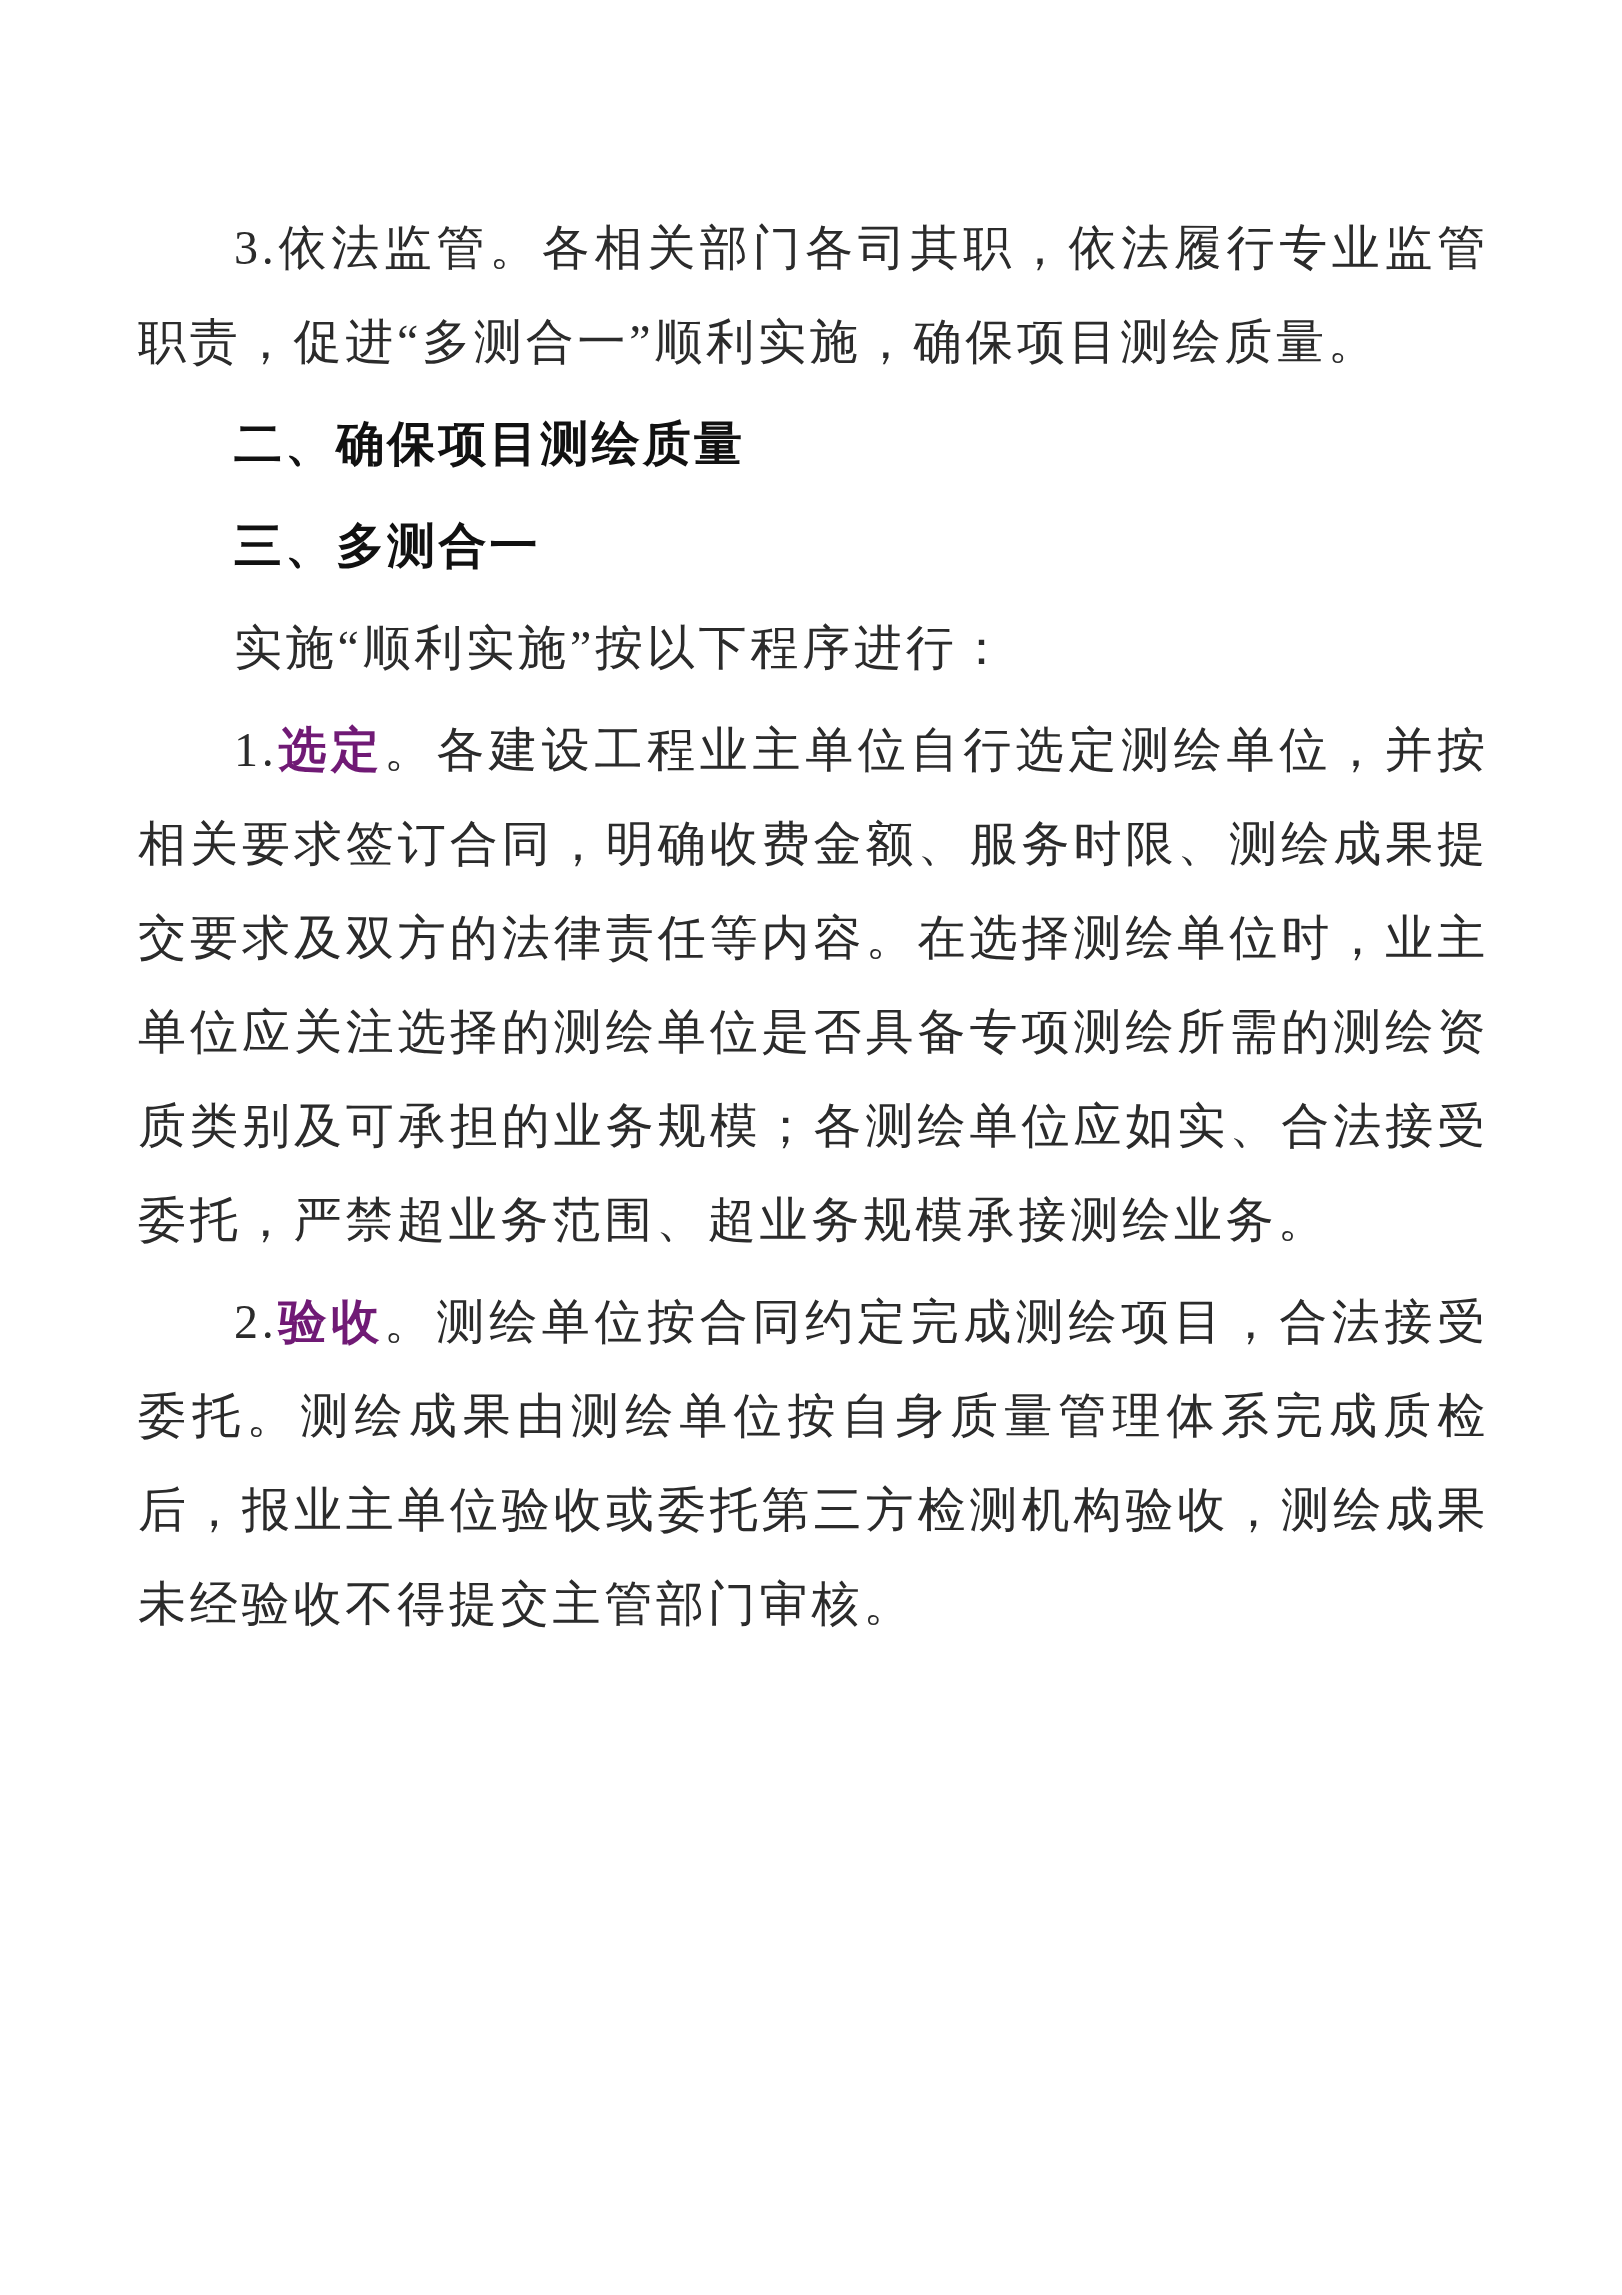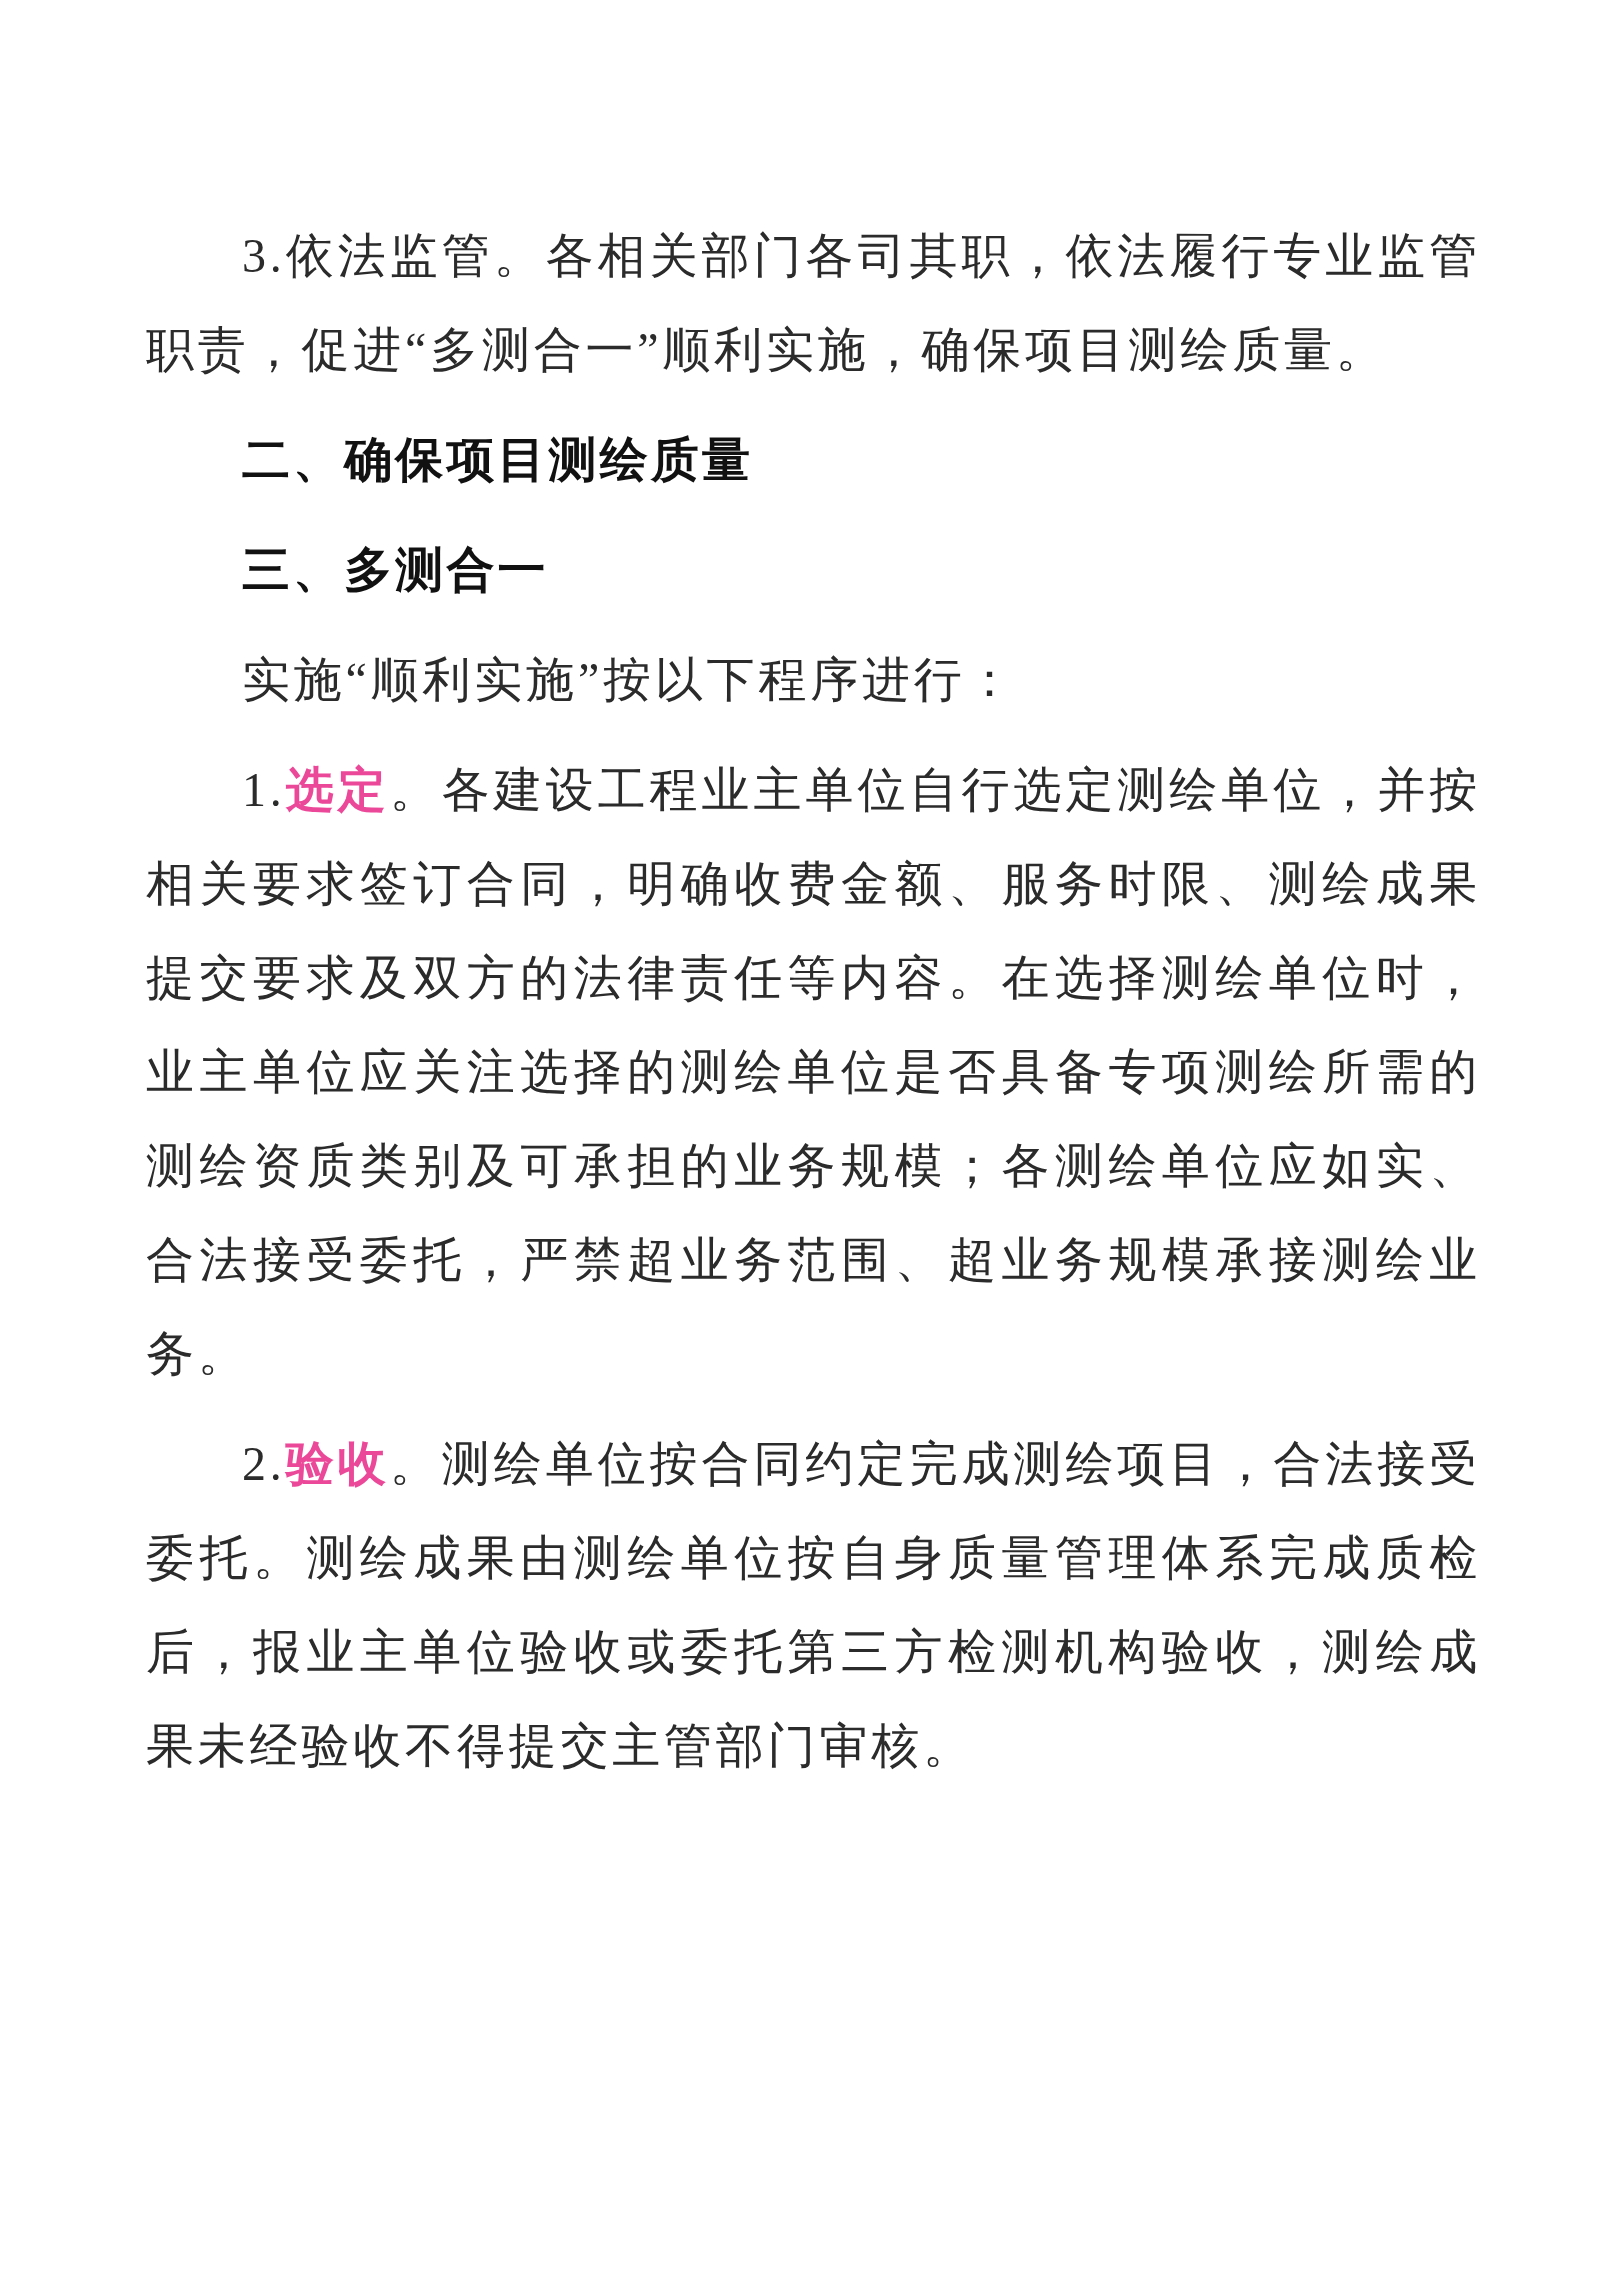--- a/index.html
+++ b/index.html
@@ -13,41 +13,41 @@
     height: 2295px;
     box-sizing: border-box;
     background: #ffffff;
     padding: 193px 125px 0 130px;
     overflow: hidden;
     font-family: "Liberation Serif", "DejaVu Serif", serif;
     color: #2b2b2b;
   }
   .doc-body p,
   .doc-body h2 {
-    margin: 16px;
+    margin: 8px;
     font-size: 48px;
     line-height: 94px;
     letter-spacing: 3.8px;
     text-indent: 2em;
     text-align: justify;
     text-align-last: left;
     font-weight: normal;
   }
   .doc-body h2 {
     font-family: "Liberation Sans", "DejaVu Sans", sans-serif;
     font-weight: bold;
     color: #111111;
     letter-spacing: 3.1px;
   }
   .lead-num {
     font-weight: normal;
   }
   .lead-bold {
     font-weight: bold;
-    color: #ec4899;
+    color: #701a75;
   }
 </style>
 </head>
 <body>
 
 <div class="page">
   <div class="doc-body">
 
     <p><span>3.依法监管。各相关部门各司其职，依法履行专业监管职责，促进“多测合一”顺利实施，确保项目测绘质量。</span></p>
 

